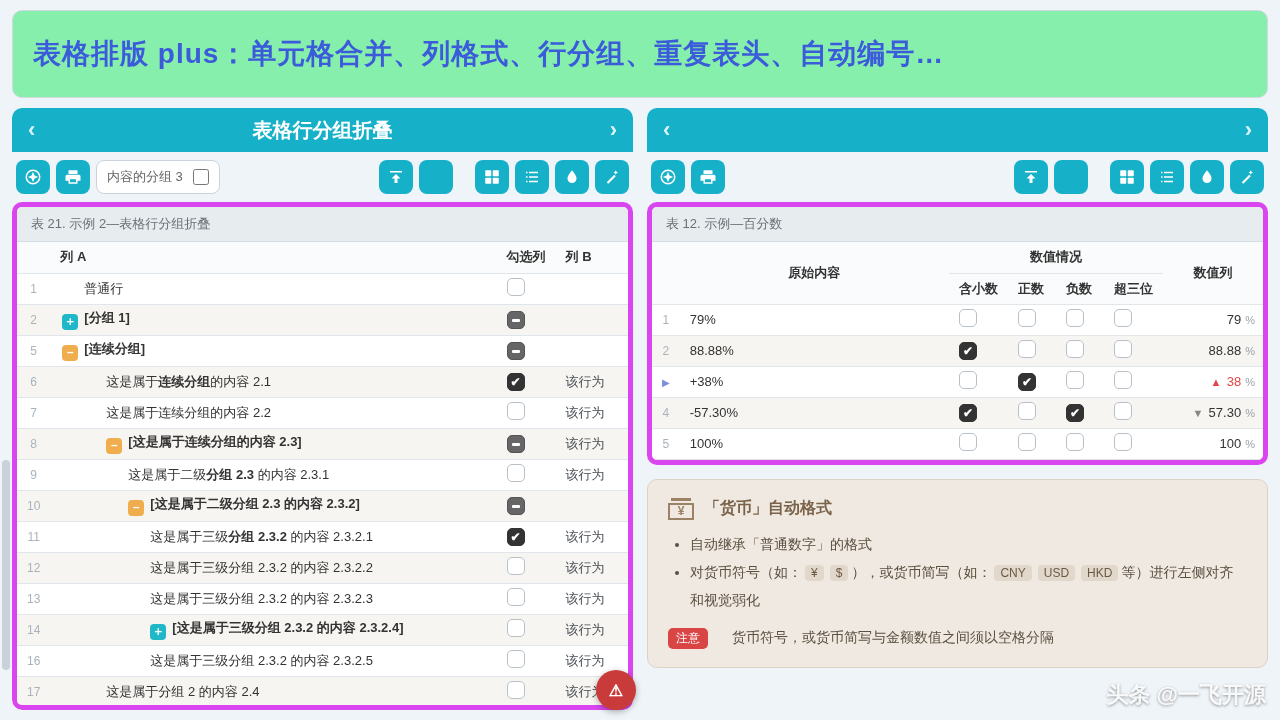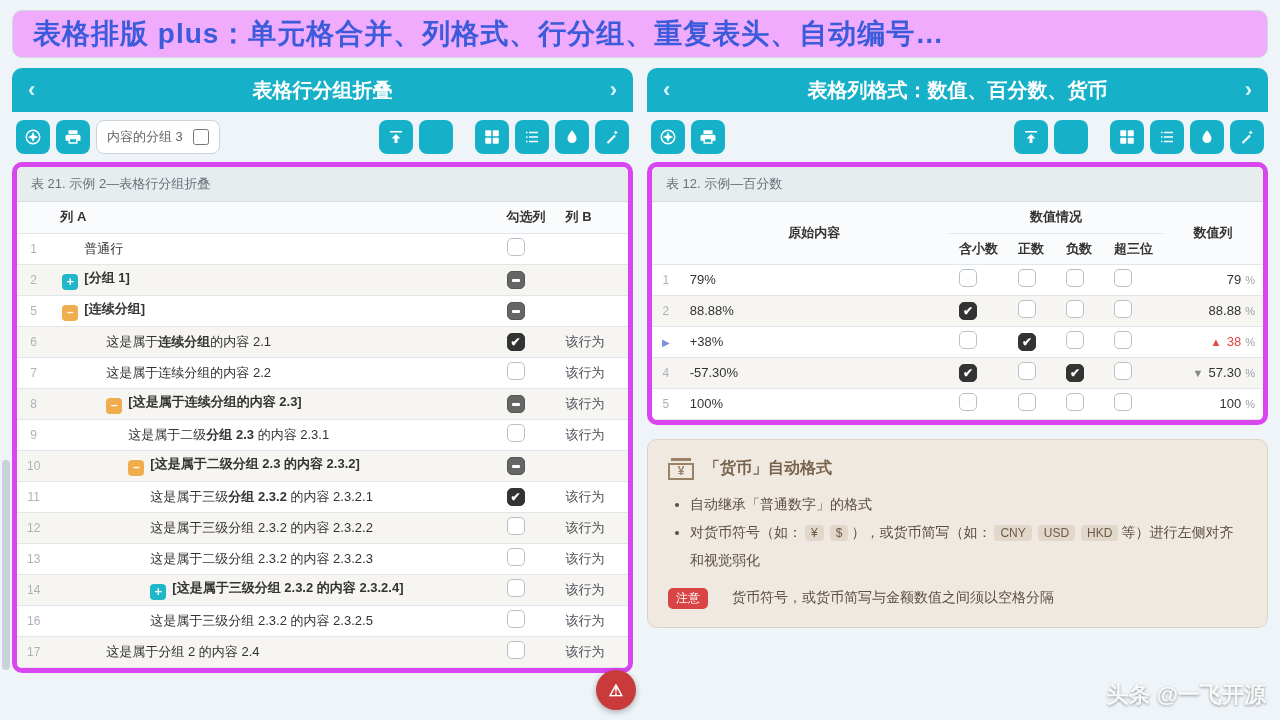--- a/index.html
+++ b/index.html
@@ -1,18 +1,18 @@
 <!DOCTYPE html>
 <html><head>
 <meta charset="utf-8">
 <style>
   *{box-sizing:border-box;margin:0;padding:0}
   body{font-family:-apple-system,BlinkMacSystemFont,"Segoe UI","Microsoft YaHei",sans-serif;background:#eff4f9;color:#333;font-size:14px;overflow:hidden;width:1280px;height:720px}
   .page{width:1280px;height:720px;padding:10px 12px;display:flex;flex-direction:column;gap:10px}
-  .banner{background:#f0abfc;border:1px solid #d0d8e0;border-radius:10px;padding:4px 20px;font-size:28px;font-weight:700;color:#3b5bdb;letter-spacing:1px}
+  .banner{background:#86efac;border:1px solid #d0d8e0;border-radius:10px;padding:24px 20px;font-size:28px;font-weight:700;color:#3b5bdb;letter-spacing:1px}
   .cols{flex:1;display:flex;gap:14px;overflow:hidden}
   .panel{flex:1;display:flex;flex-direction:column;overflow:hidden;border-radius:10px}
   .phead{background:#16b1c9;color:#fff;height:44px;display:flex;align-items:center;justify-content:center;position:relative;border-radius:8px 8px 0 0;font-size:20px;font-weight:700}
   .phead .arr{position:absolute;top:0;height:44px;display:flex;align-items:center;font-size:22px;opacity:.85}
   .phead .arr.l{left:16px}.phead .arr.r{right:16px}
   .toolbar{display:flex;align-items:center;gap:6px;padding:8px 4px;background:#eff4f9}
   .tbtn{width:34px;height:34px;border-radius:8px;background:#16b1c9;color:#fff;display:inline-flex;align-items:center;justify-content:center;font-size:16px;cursor:pointer}
   .tbtn svg{width:18px;height:18px;fill:currentColor}
   .spacer{flex:1}
   .toolfield{display:flex;align-items:center;background:#fff;border:1px solid #ccd3da;border-radius:8px;height:34px;padding:16px 10px;gap:10px;font-size:13px;color:#666}
@@ -185,21 +185,21 @@
                   <td class="bcol">该行为</td>
                 </tr>
                 <tr class="zebra">
                   <td class="rownum">12</td>
                   <td style="padding-left:100px" class=""><span>这是属于三级分组 2.3.2 的内容 2.3.2.2</span></td>
                   <td class="ccol"><span class="chk"></span></td>
                   <td class="bcol">该行为</td>
                 </tr>
                 <tr>
                   <td class="rownum">13</td>
-                  <td style="padding-left:100px" class=""><span>这是属于二级分组 2.3.2 的内容 2.3.2.3</span></td>
+                  <td style="padding-left:100px" class=""><span>这是属于三级分组 2.3.2 的内容 2.3.2.3</span></td>
                   <td class="ccol"><span class="chk"></span></td>
                   <td class="bcol">该行为</td>
                 </tr>
                 <tr class="zebra">
                   <td class="rownum">14</td>
                   <td style="padding-left:100px" class="grp"><span class="tog plus">＋</span><span>[这是属于三级分组 2.3.2 的内容 2.3.2.4]</span></td>
                   <td class="ccol"><span class="chk"></span></td>
                   <td class="bcol">该行为</td>
                 </tr>
                 <tr>
@@ -216,21 +216,20 @@
                 </tr>
               </tbody>
           </table>
         </div>
       </div>
     </div>
 
     <div class="panel">
       <div class="phead">
         <span class="arr l">‹</span>
-        <span>表格列格式：数值、百分数、货币</span>
         <span class="arr r">›</span>
       </div>
       <div class="toolbar">
         <span class="tbtn">
             <svg viewBox="0 0 24 24">
               <circle cx="12" cy="12" r="9" fill="none" stroke="#fff" stroke-width="2"></circle>
               <path d="M12 5l2 5 5 2-5 2-2 5-2-5-5-2 5-2z"></path>
             </svg>
           </span>
         <span class="tbtn">

